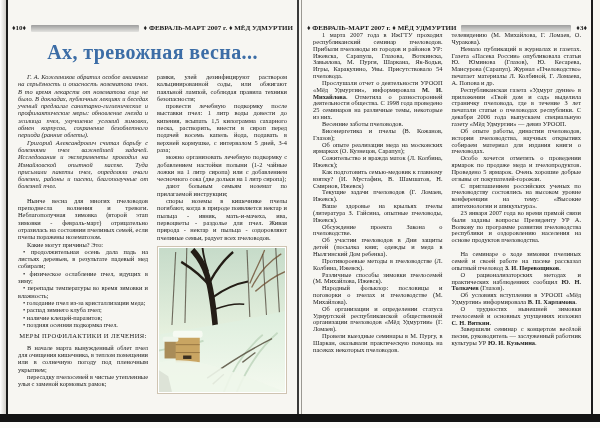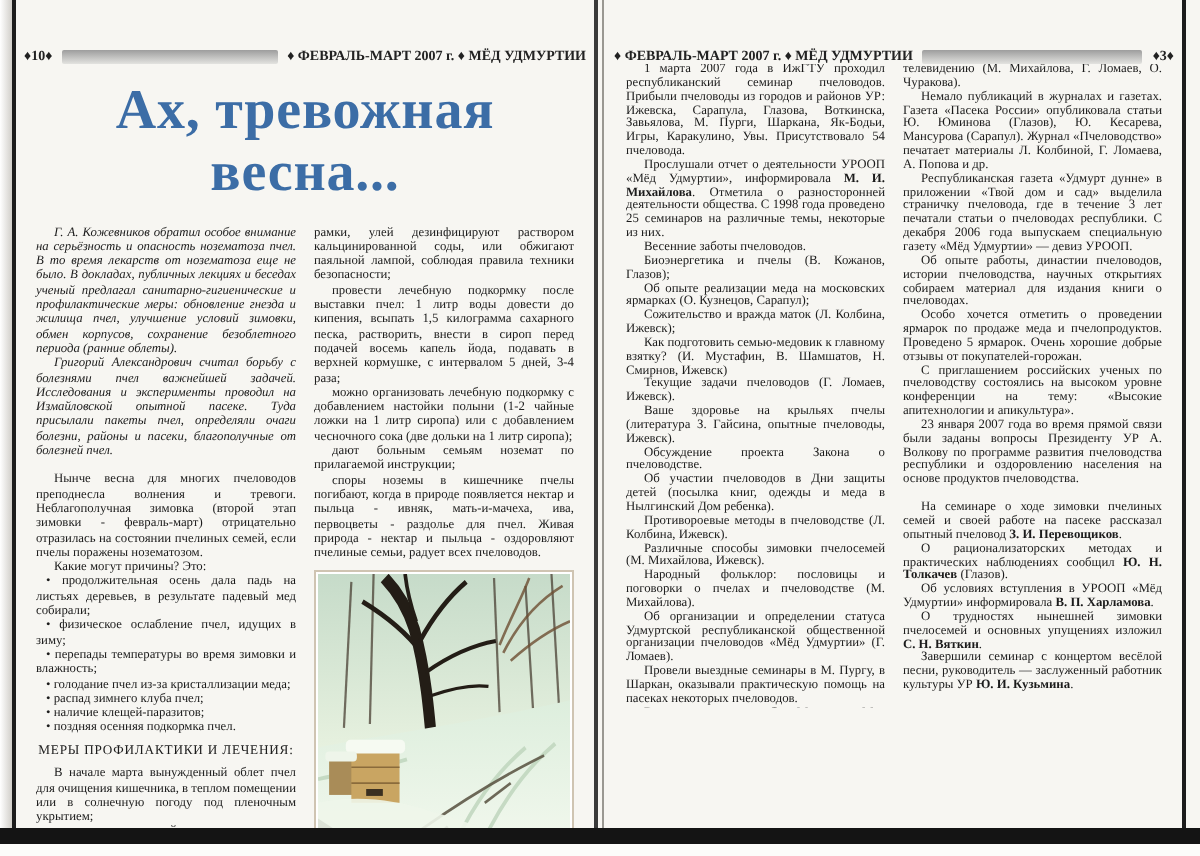--- a/index.html
+++ b/index.html
@@ -17,21 +17,21 @@
 
   .page{position:absolute;top:0;height:414px;box-sizing:border-box;padding-top:24px;overflow:hidden;}
   .page.left{left:8px;width:289px;}
   .page.right{left:303px;width:288px;}
 
   .phead{display:flex;align-items:center;font-size:7px;font-weight:bold;
          padding:0 4px;white-space:nowrap;color:#222;}
   .phead .strip{flex:1;height:7px;margin:0 5px;border-radius:1px;
                 background:linear-gradient(180deg,#9d9d9d,#e3e3e0);}
 
-  .title{text-align:center;font-weight:bold;font-size:28px;line-height:1.1;
+  .title{text-align:center;font-weight:bold;font-size:20px;line-height:1.1;
          margin:9px 0 10px;letter-spacing:.4px;}
 
   .cols{display:flex;gap:9px;padding:0 10px;height:322px;overflow:hidden;}
   .col{flex:1;text-align:justify;font-size:6.4px;}
   .page.left .col{line-height:1.14;}
   .page.right .col{line-height:1.07;}
 
   .blk{margin:0;text-indent:9px;}
   .cont{text-indent:0;}
   .bullet{text-indent:5px;}

